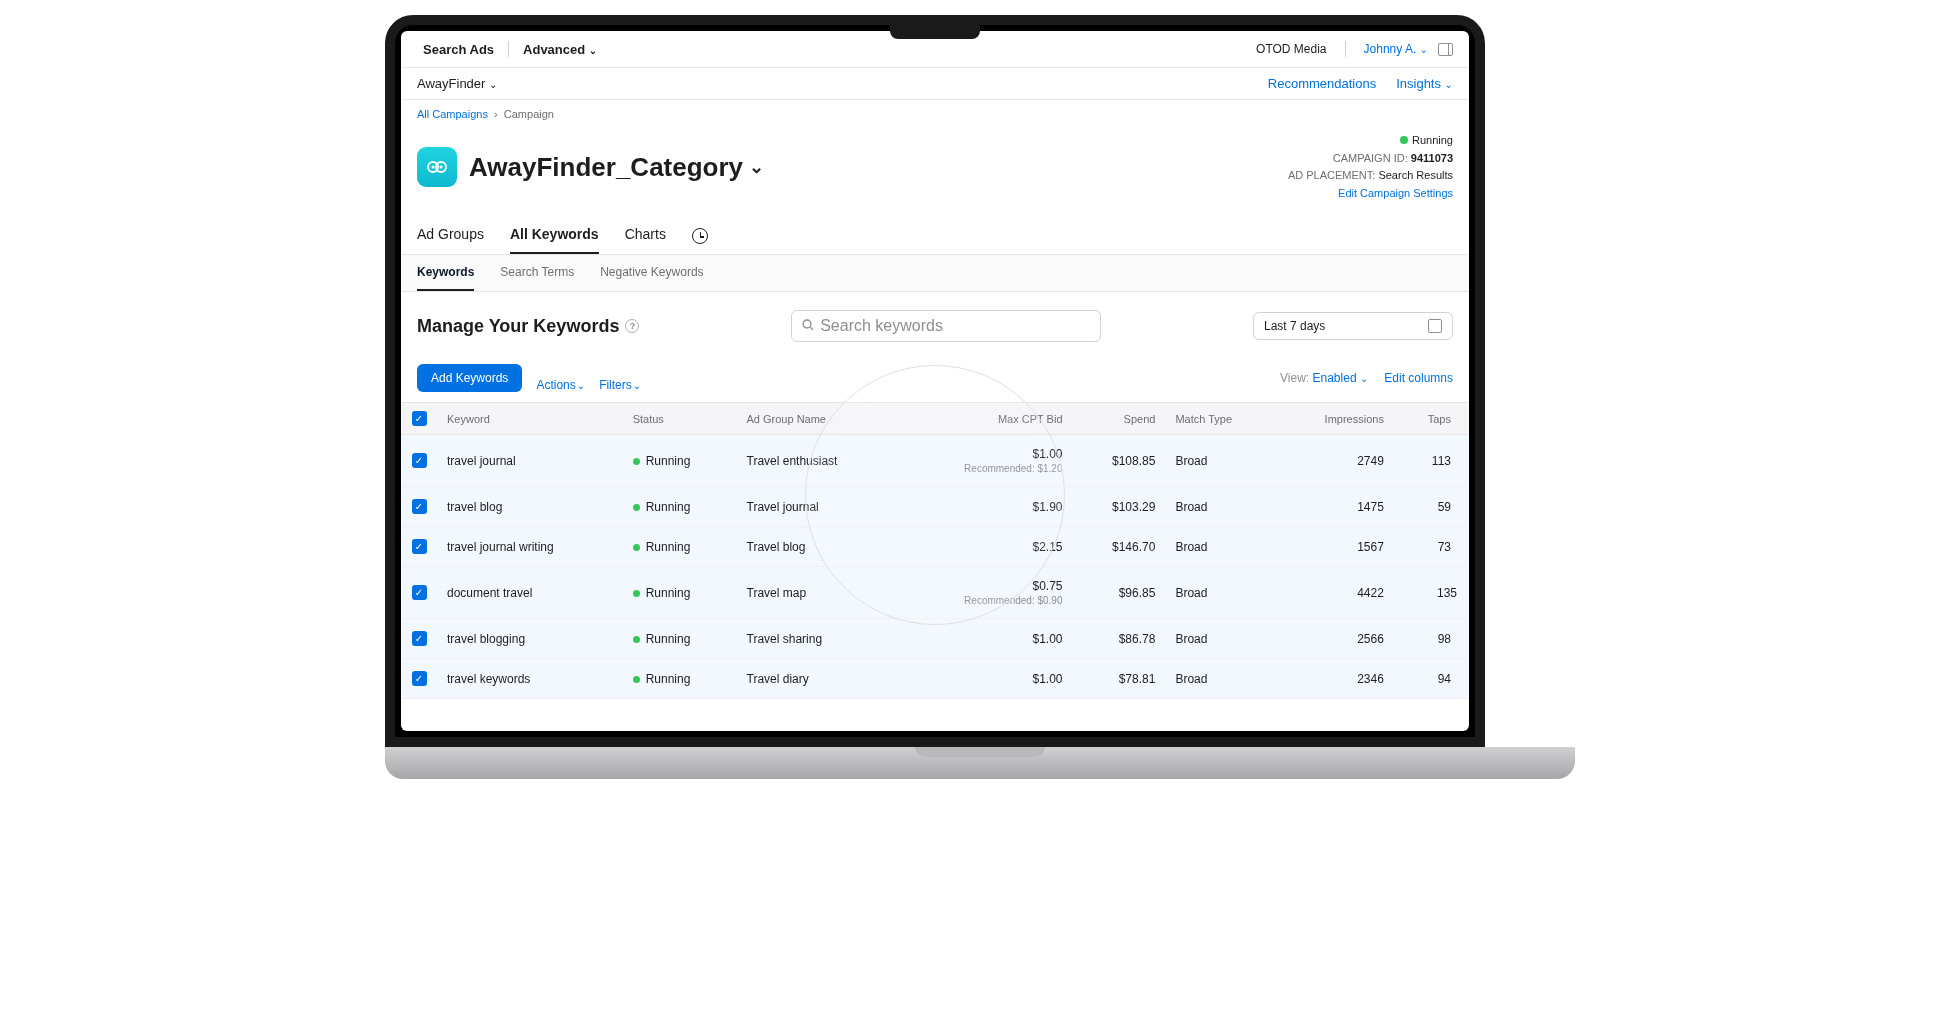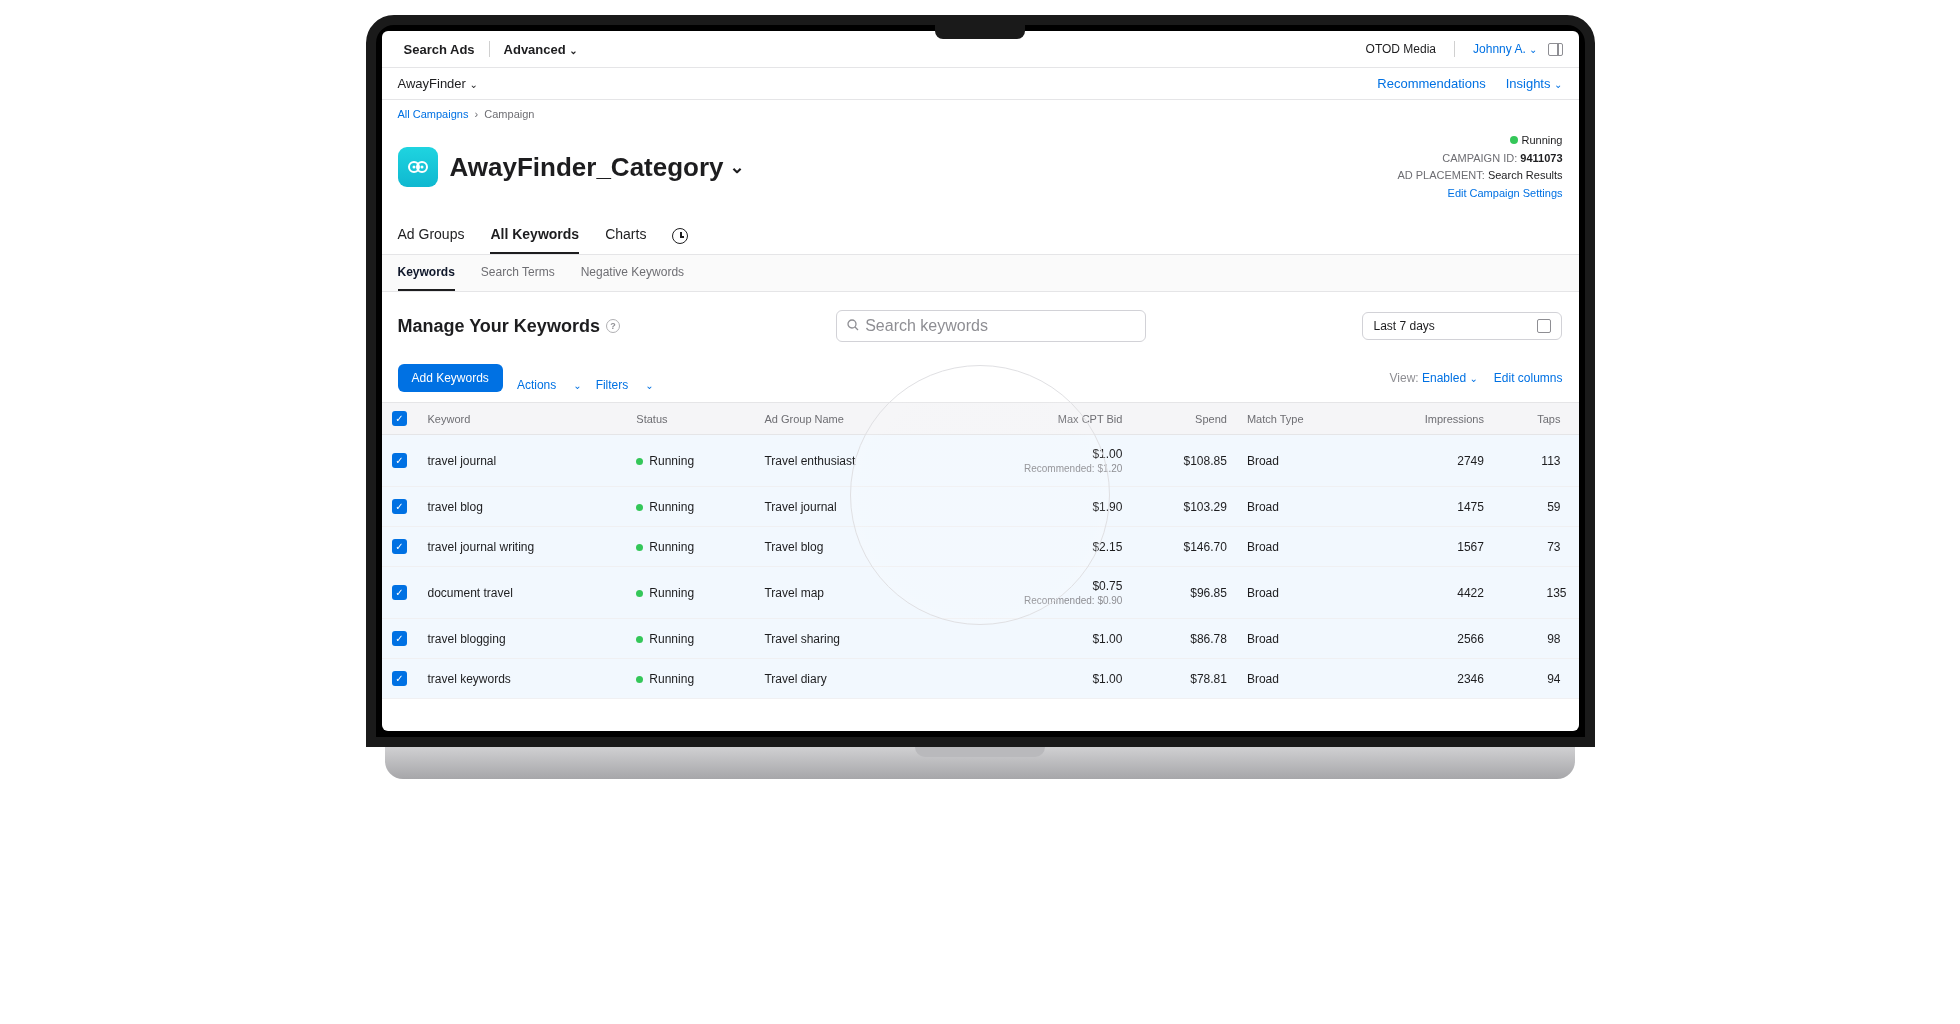--- a/index.html
+++ b/index.html
@@ -5,21 +5,21 @@
 * { box-sizing: border-box; margin: 0; padding: 0; }
 body {
   font-family: -apple-system, BlinkMacSystemFont, "Segoe UI", Helvetica, Arial, sans-serif;
   background: #fff;
   display: flex;
   justify-content: center;
   align-items: flex-start;
   min-height: 1024px;
 }
 .laptop-frame {
-  width: 1229px;
+  width: 1100px;
   margin-top: 15px;
   border: 10px solid #1a1a1a;
   border-radius: 28px 28px 0 0;
   background: #000;
   padding: 6px;
   position: relative;
 }
 .notch {
   position: absolute;
   top: 0; left: 50%;
@@ -97,21 +97,21 @@
 .cal-icon { width:14px; height:14px; border:1.3px solid #8e8e93; border-radius:2px; position:relative; }
 .action-row {
   display:flex; justify-content:space-between; align-items:center;
   padding: 16px 16px 10px;
 }
 .action-left { display:flex; align-items:flex-end; gap:14px; }
 .btn-primary {
   background:#0071e3; color:#fff; padding:7px 14px; border-radius:6px;
   font-size:12px; font-weight:500; cursor:pointer;
 }
-.action-link { color:#0071e3; font-size:12px; display:flex; align-items:center; gap:17px; cursor:pointer; }
+.action-link { color:#0071e3; font-size:12px; display:flex; align-items:center; gap:1px; cursor:pointer; }
 .action-right { display:flex; align-items:center; gap:16px; font-size:12px; }
 .view-label { color:#8e8e93; }
 table { width:100%; border-collapse:collapse; }
 thead th {
   background:#f5f5f7; font-size:11px; font-weight:400; color:#6e6e73;
   padding:8px 10px; text-align:left; border-top:1px solid #e5e5e7; border-bottom:1px solid #e5e5e7;
 }
 tbody td {
   padding:12px 10px; font-size:12px; border-bottom:1px solid #f0f0f2;
   background:#f2f8fe;

